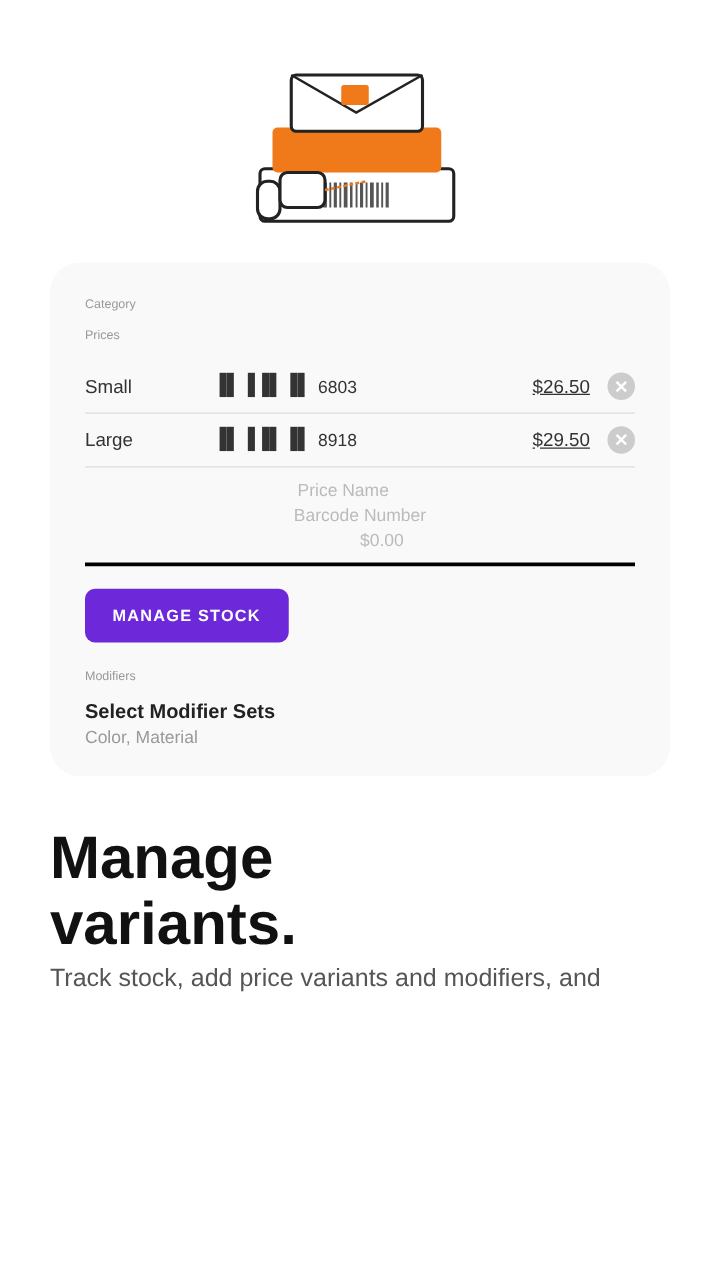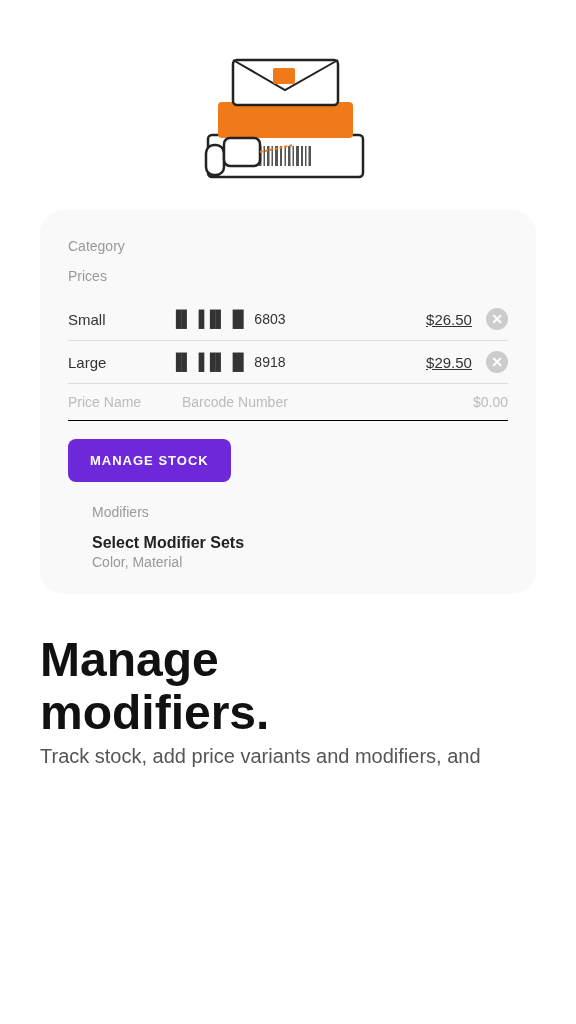--- a/index.html
+++ b/index.html
@@ -27,21 +27,21 @@
     }
 
     .card {
       margin: 10px 40px 30px 40px;
       background: #f9f9f9;
       border-radius: 24px;
       padding: 28px 28px 24px 28px;
     }
 
     .section-label {
-      font-size: 14px;
+      font-size: 10px;
       color: #999;
       margin-bottom: 14px;
       font-weight: 400;
     }
 
     .category-row {
       display: flex;
       align-items: center;
       margin-bottom: 24px;
       padding-bottom: 10px;
@@ -116,22 +116,23 @@
       flex-shrink: 0;
       color: #fff;
       font-size: 14px;
       font-weight: bold;
     }
 
     .price-input-row {
       display: flex;
       align-items: center;
       padding: 10px 0;
-      gap: 14px;
-      border-bottom: 1px solid #000000;
+      gap: 4px;
+      border-bottom: 3px solid #000000;
+      flex-direction: column;
     }
 
     .placeholder-input {
       font-size: 14px;
       color: #bbb;
     }
 
     .placeholder-name {
       width: 100px;
       flex-shrink: 0;
@@ -156,21 +157,20 @@
       font-size: 13px;
       font-weight: 700;
       letter-spacing: 1px;
       color: #ffffff;
       cursor: pointer;
       text-transform: uppercase;
     }
 
     .modifiers-section {
       margin-top: 22px;
-      margin-left: 24px;
     }
 
     .modifiers-title {
       font-size: 16px;
       font-weight: 600;
       color: #222;
       margin-bottom: 2px;
     }
 
     .modifiers-sub {
@@ -282,16 +282,16 @@
     <div class="section-label">Modifiers</div>
     <div class="modifiers-title">Select Modifier Sets</div>
     <div class="modifiers-sub">Color, Material</div>
   </div>
 
 </div>
 
 <div class="bottom-text">
   <div class="headline">
     <span>Manage</span><br>
-    <span>modifiers.</span>
+    <span>variants.</span>
   </div>
   <div class="subtext">Track stock, add price variants and modifiers, and</div>
 </div>
 
 </body></html>

